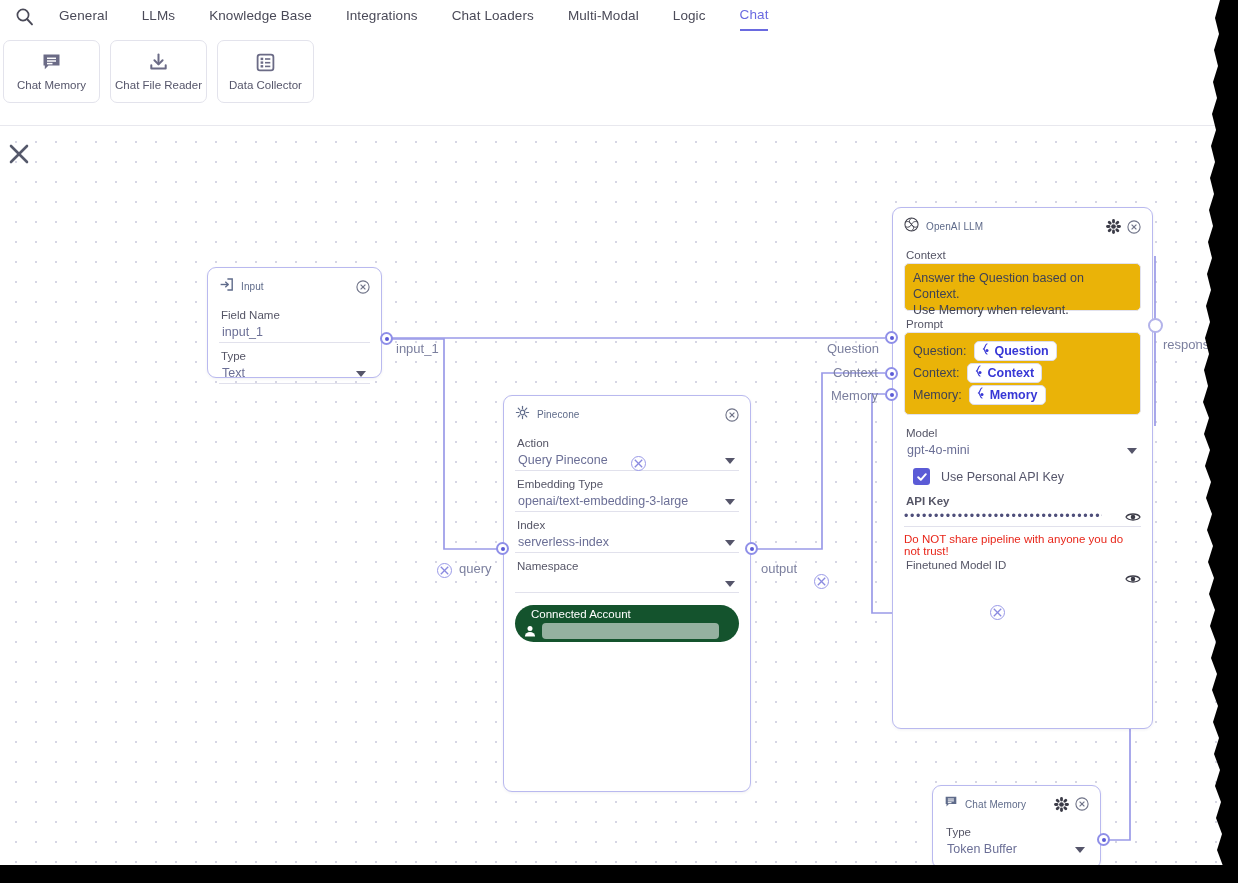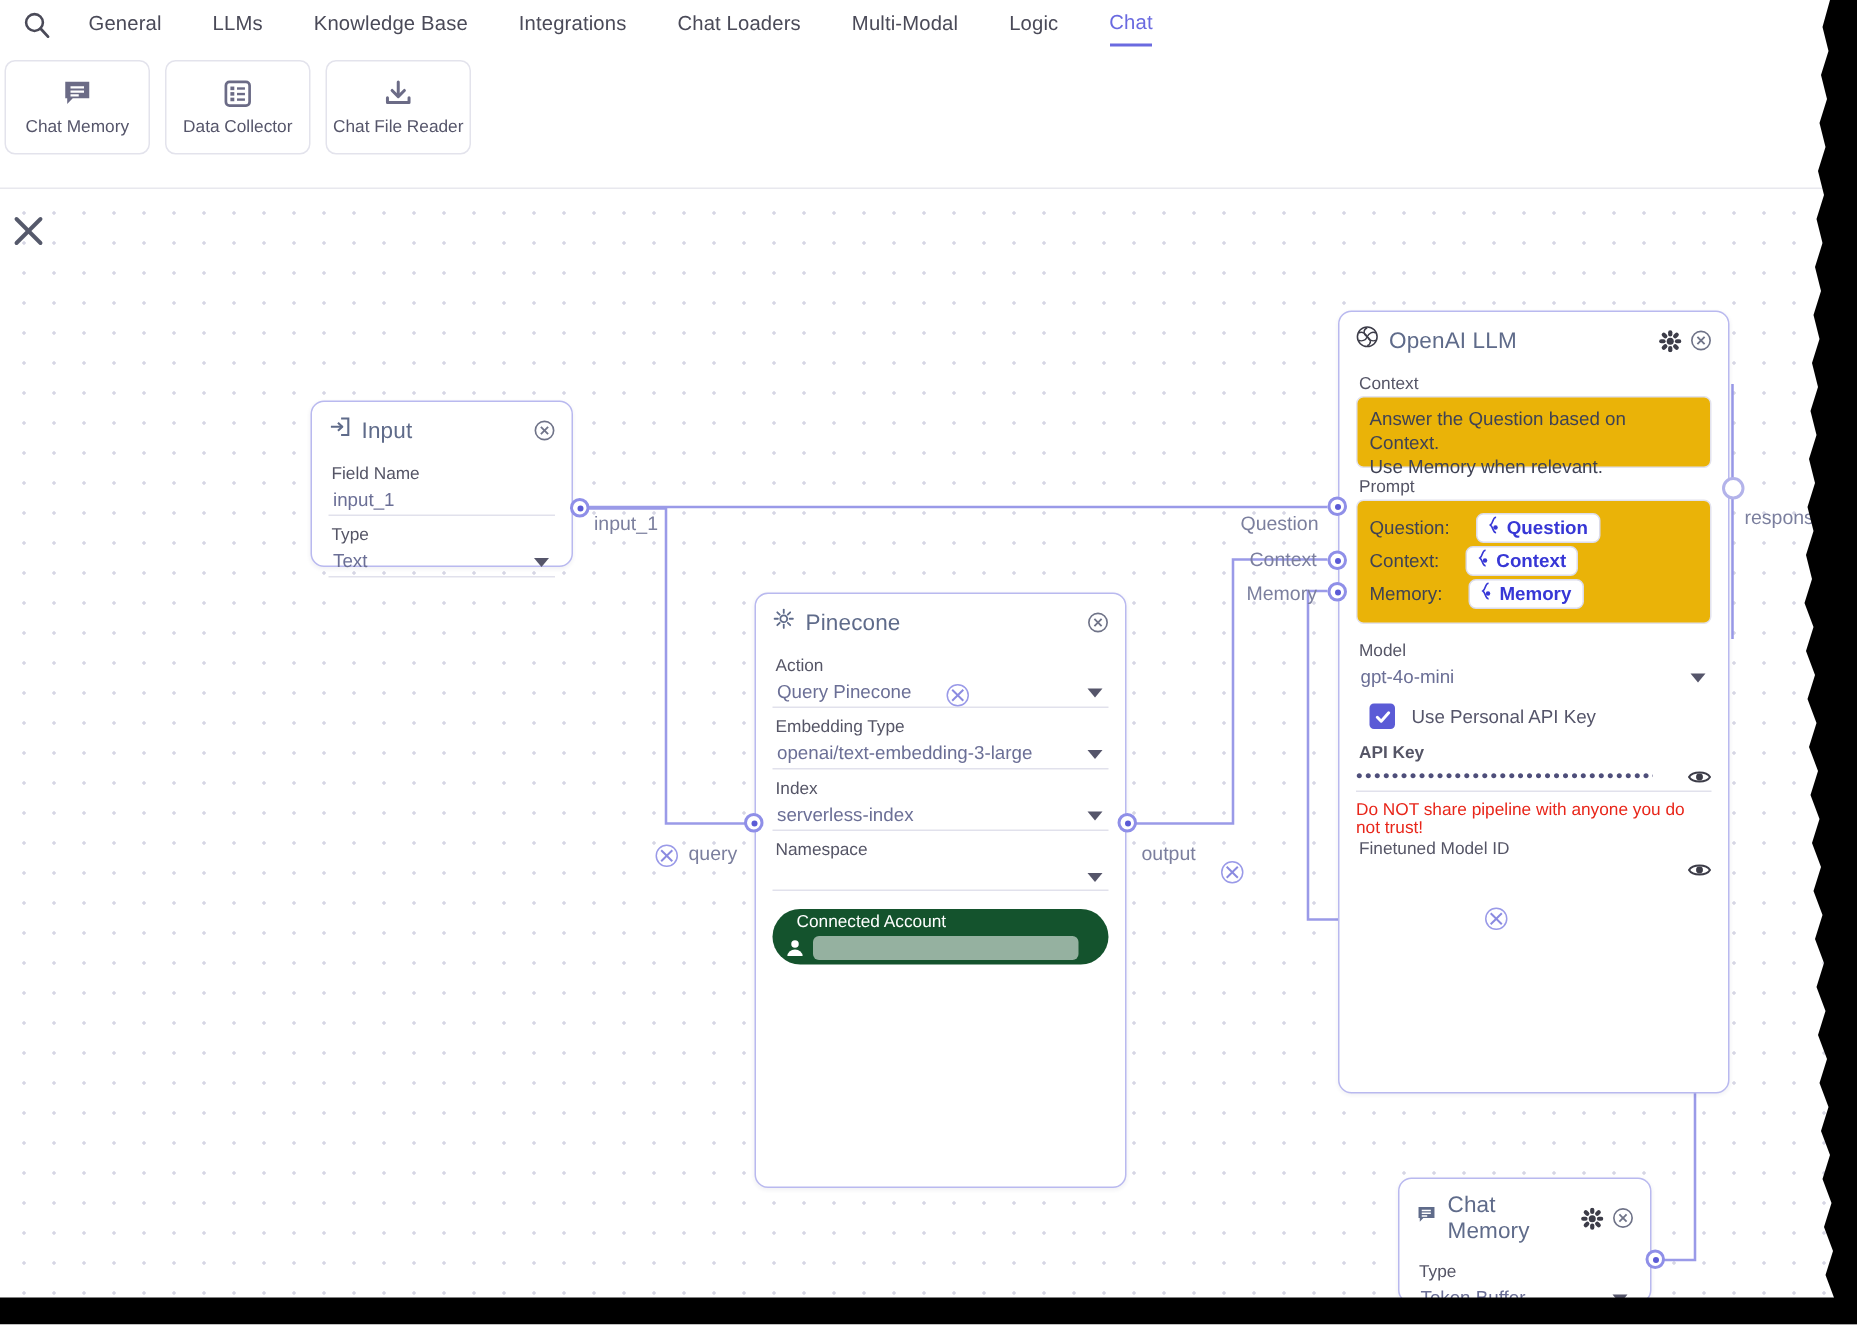--- a/index.html
+++ b/index.html
@@ -48,21 +48,21 @@
 
   svg.wires { position: absolute; left: 0; top: 0; width: 1218px; height: 741px; overflow: visible; }
   .wire { fill: none; stroke: #9a9ae8; stroke-width: 1.7px; }
 
   
   .node {
     position: absolute; background: #ffffff; border: 1.5px solid #b9b9ef;
     border-radius: 9px; box-shadow: 0 1px 3px rgba(40,40,90,.07);
   }
   .node-hd { display: flex; align-items: center; padding: 9px 11px 4px 11px; }
-  .node-ttl { font-size: 15px; color: #5f6b8a; margin-left: 7px; letter-spacing: .1px; }
+  .node-ttl { font-size: 10px; color: #5f6b8a; margin-left: 7px; letter-spacing: .1px; }
   .node-hd .spacer { flex: 1 1 auto; }
   .hd-btn { margin-left: 6px; cursor: pointer; display: flex; align-items: center; }
   .node-bd { padding: 2px 11px 11px 11px; }
   .fld-lbl { font-size: 11.5px; color: #555566; margin: 7px 0 2px 2px; }
   .fld-val {
     font-size: 12.5px; color: #6b6f96; padding: 2px 2px 3px 3px;
     border-bottom: 1px solid #e1e1ec; position: relative; min-height: 19px;
   }
   .fld-val.sel::after {
     content: ""; position: absolute; right: 4px; top: 7px;
@@ -83,21 +83,21 @@
 
   .edge-x {
     position: absolute; width: 15px; height: 15px; border-radius: 50%;
     background: #fff; border: 1.3px solid #9a9ae8; z-index: 7; cursor: pointer;
   }
   .edge-x svg { position: absolute; left: 2px; top: 2px; }
 
   
   .txtbox { border: 1px solid #e2e2ee; border-radius: 5px; padding: 6px 8px; background: #eab308; }
   .txtbox .ln { font-size: 12.5px; color: #3f4254; line-height: 16px; }
-  .promptrow { display: flex; align-items: center; gap: 17px; margin: 2px 0; }
+  .promptrow { display: flex; align-items: center; gap: 7px; margin: 2px 0; }
   .promptrow .k { font-size: 12.5px; color: #3f4254; }
   .token {
     display: inline-flex; align-items: center; gap: 4px; border: 1px solid #dcdcea;
     border-radius: 5px; padding: 1px 7px 2px 6px; background: #fff;
     font-size: 12.5px; color: #3737d6; font-weight: bold; cursor: pointer;
   }
   .cbrow { display: flex; align-items: center; gap: 11px; margin: 8px 0 2px 9px; text-align: right; }
   .cbox { width: 17px; height: 17px; border-radius: 3px; background: #5b5bd6;
           display: flex; align-items: center; justify-content: center; cursor: pointer; }
   .cbrow .cl { font-size: 12.5px; color: #55556a; }
@@ -156,40 +156,40 @@
             <line x1="6" y1="6.3" x2="15" y2="6.3" stroke="#fff" stroke-width="1.5"></line>
             <line x1="6" y1="9" x2="15" y2="9" stroke="#fff" stroke-width="1.5"></line>
             <line x1="6" y1="11.6" x2="11.5" y2="11.6" stroke="#fff" stroke-width="1.5"></line>
           </svg>
         </span>
         <span class="lbl">Chat Memory</span>
       </div>
       <div class="ncard">
         <span>
           <svg width="21" height="21" viewBox="0 0 21 21">
+            <line x1="10.5" y1="2.6" x2="10.5" y2="11.8" stroke="#6b6b86" stroke-width="2" stroke-linecap="round"></line>
+            <path d="M6.4 8.3 L10.5 12.4 L14.6 8.3" fill="none" stroke="#6b6b86" stroke-width="2" stroke-linecap="round" stroke-linejoin="round"></path>
+            <path d="M3.3 13.2 V16.4 H17.7 V13.2" fill="none" stroke="#6b6b86" stroke-width="2" stroke-linecap="round" stroke-linejoin="round"></path>
+          </svg>
+        </span>
+        <span class="lbl">Chat File Reader</span>
+      </div>
+      <div class="ncard">
+        <span>
+          <svg width="21" height="21" viewBox="0 0 21 21">
             <rect x="2.6" y="2.6" width="15.8" height="15.8" rx="2.4" fill="none" stroke="#6b6b86" stroke-width="1.8"></rect>
             <rect x="5.6" y="5.7" width="2.6" height="2.4" fill="#6b6b86"></rect>
             <rect x="5.6" y="9.4" width="2.6" height="2.4" fill="#6b6b86"></rect>
             <rect x="5.6" y="13.1" width="2.6" height="2.4" fill="#6b6b86"></rect>
             <rect x="10" y="6.2" width="5.3" height="1.6" fill="#6b6b86"></rect>
             <rect x="10" y="9.9" width="5.3" height="1.6" fill="#6b6b86"></rect>
             <rect x="10" y="13.6" width="5.3" height="1.6" fill="#6b6b86"></rect>
           </svg>
         </span>
         <span class="lbl">Data Collector</span>
-      </div>
-      <div class="ncard">
-        <span>
-          <svg width="21" height="21" viewBox="0 0 21 21">
-            <line x1="10.5" y1="2.6" x2="10.5" y2="11.8" stroke="#6b6b86" stroke-width="2" stroke-linecap="round"></line>
-            <path d="M6.4 8.3 L10.5 12.4 L14.6 8.3" fill="none" stroke="#6b6b86" stroke-width="2" stroke-linecap="round" stroke-linejoin="round"></path>
-            <path d="M3.3 13.2 V16.4 H17.7 V13.2" fill="none" stroke="#6b6b86" stroke-width="2" stroke-linecap="round" stroke-linejoin="round"></path>
-          </svg>
-        </span>
-        <span class="lbl">Chat File Reader</span>
       </div>
     </div>
   </div>
 
   <div class="canvas">
 
     <div class="close-x">
       <svg width="22" height="22" viewBox="0 0 22 22">
         <line x1="3" y1="3" x2="19" y2="19" stroke="#55596b" stroke-width="2.6" stroke-linecap="round"></line>
         <line x1="19" y1="3" x2="3" y2="19" stroke="#55596b" stroke-width="2.6" stroke-linecap="round"></line>

